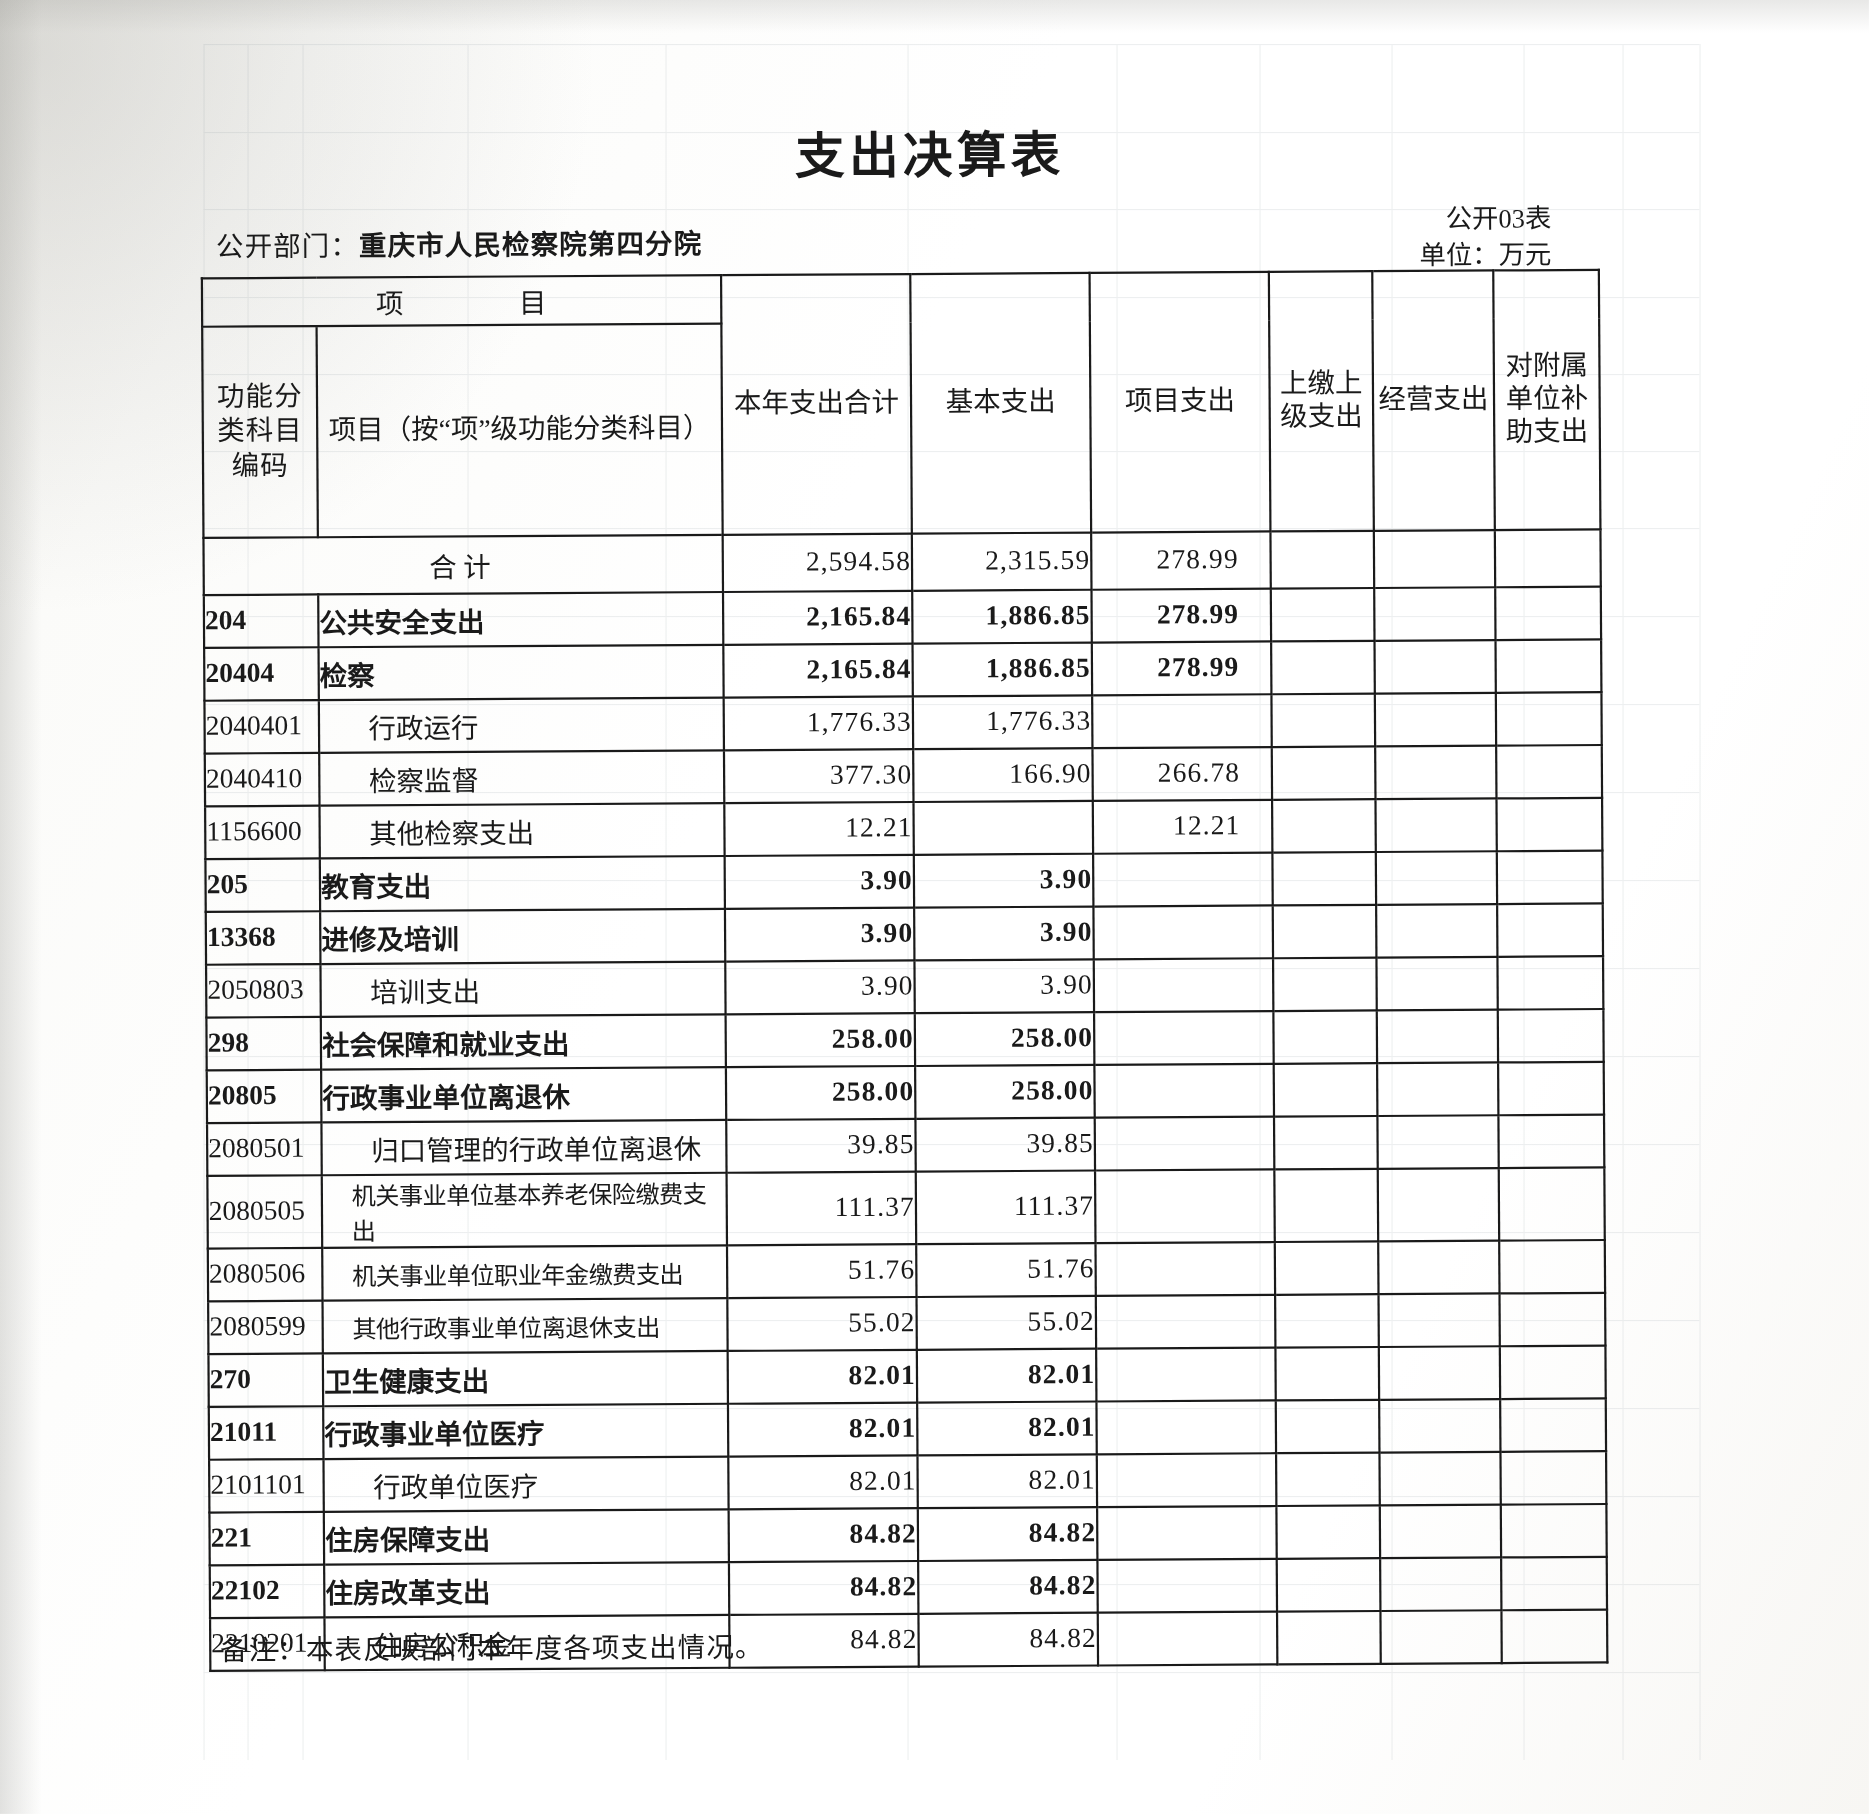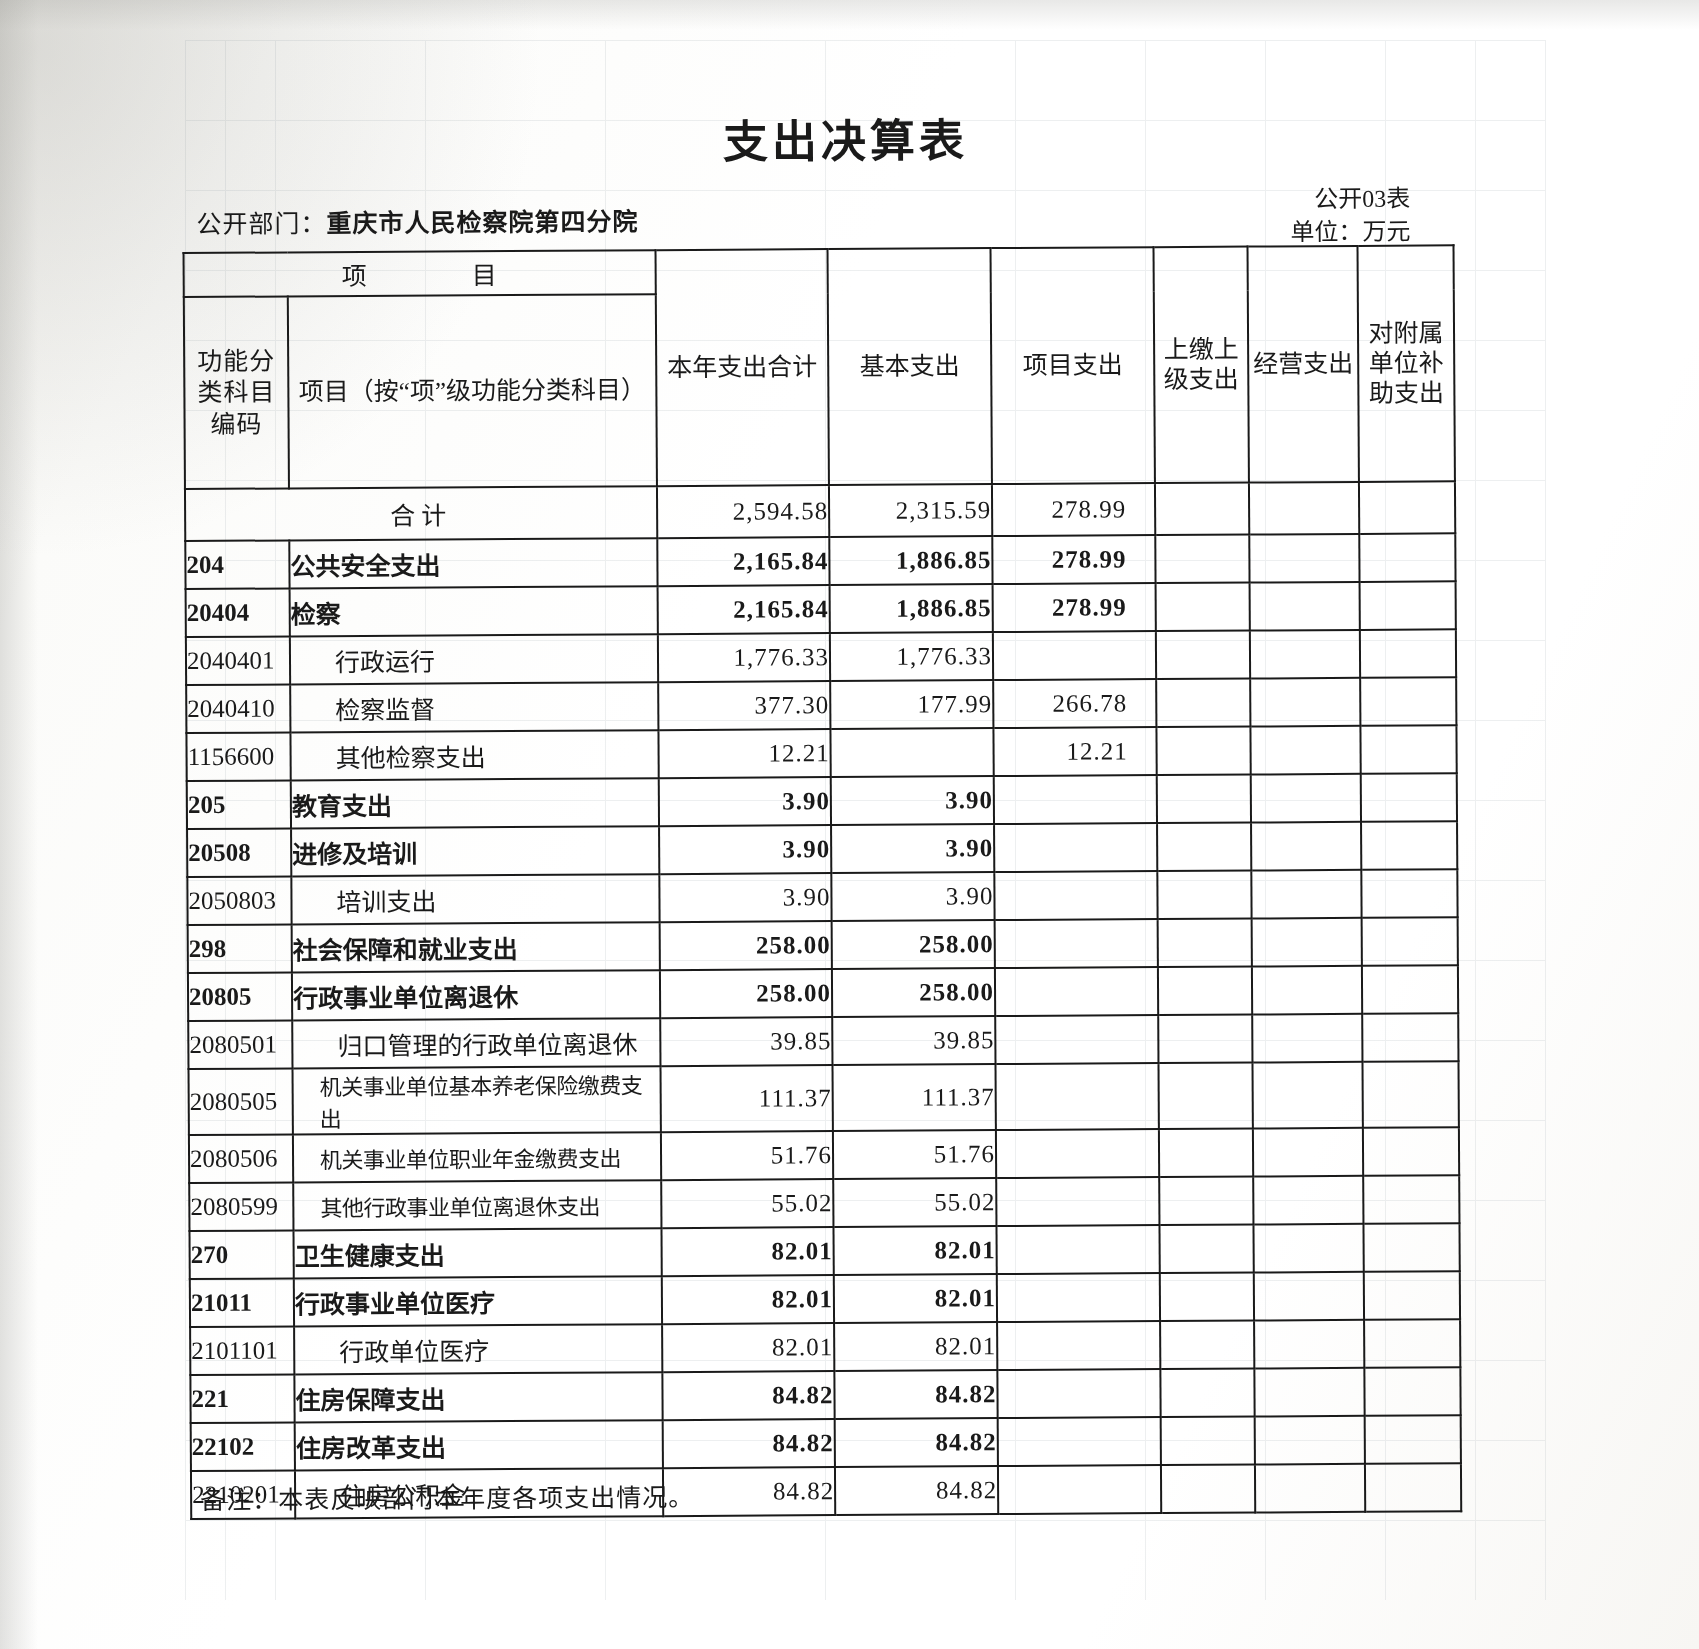--- a/index.html
+++ b/index.html
@@ -296,21 +296,21 @@
           <td class="num">1,776.33</td>
           <td class="num proj"></td>
           <td class="num"></td>
           <td class="num"></td>
           <td class="num"></td>
         </tr>
         <tr class="row">
           <td class="code">2040410</td>
           <td class="name indent">检察监督</td>
           <td class="num">377.30</td>
-          <td class="num">177.99</td>
+          <td class="num">166.90</td>
           <td class="num proj">266.78</td>
           <td class="num"></td>
           <td class="num"></td>
           <td class="num"></td>
         </tr>
         <tr class="row">
           <td class="code">1156600</td>
           <td class="name indent">其他检察支出</td>
           <td class="num">12.21</td>
           <td class="num"></td>
@@ -323,21 +323,21 @@
           <td class="code">205</td>
           <td class="name">教育支出</td>
           <td class="num">3.90</td>
           <td class="num">3.90</td>
           <td class="num proj"></td>
           <td class="num"></td>
           <td class="num"></td>
           <td class="num"></td>
         </tr>
         <tr class="row bold">
-          <td class="code">20508</td>
+          <td class="code">13368</td>
           <td class="name">进修及培训</td>
           <td class="num">3.90</td>
           <td class="num">3.90</td>
           <td class="num proj"></td>
           <td class="num"></td>
           <td class="num"></td>
           <td class="num"></td>
         </tr>
         <tr class="row">
           <td class="code">2050803</td>

